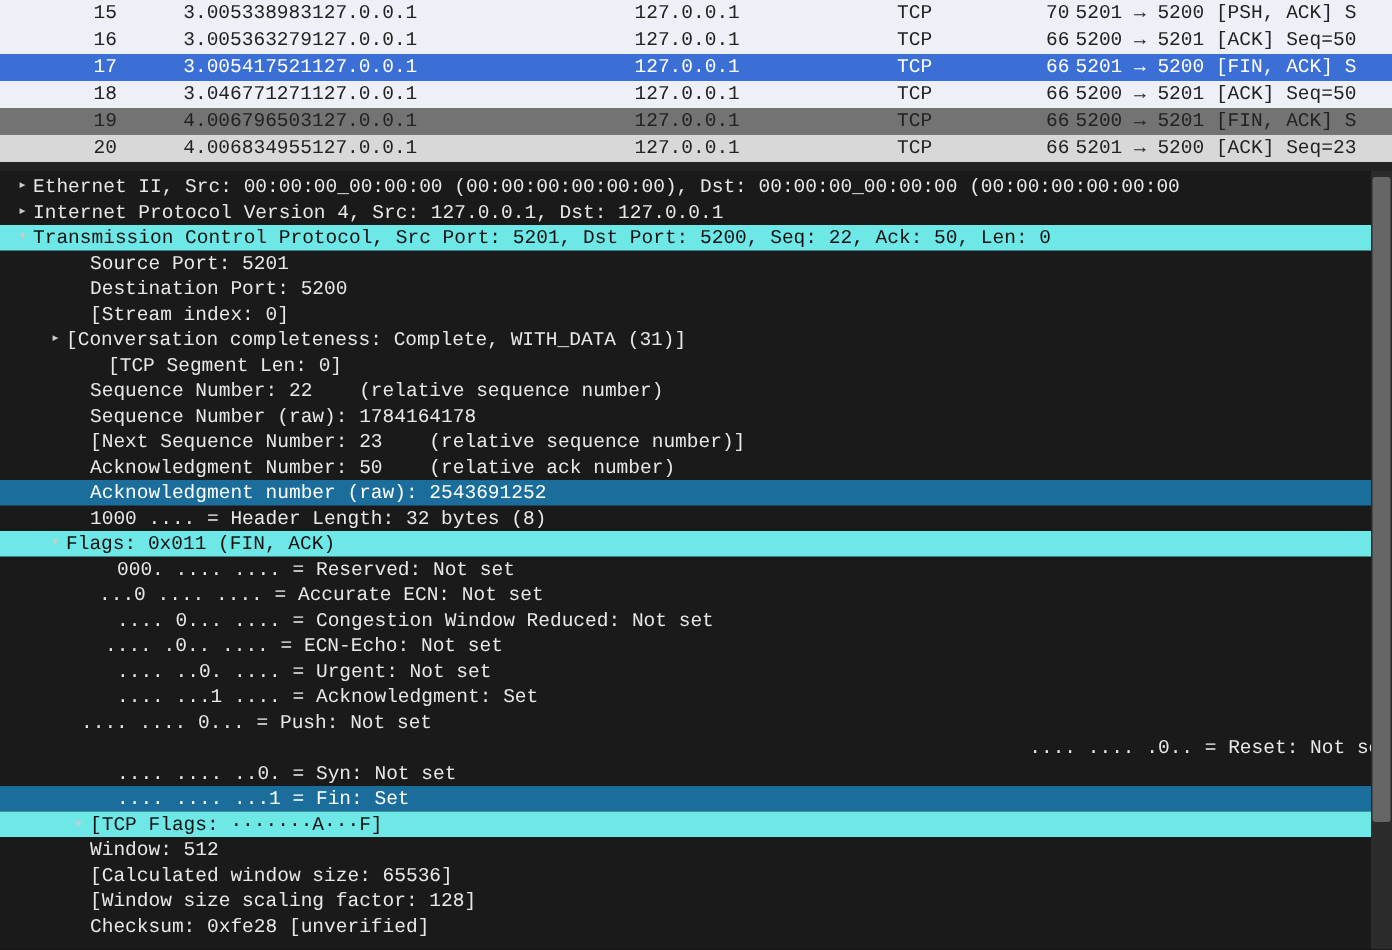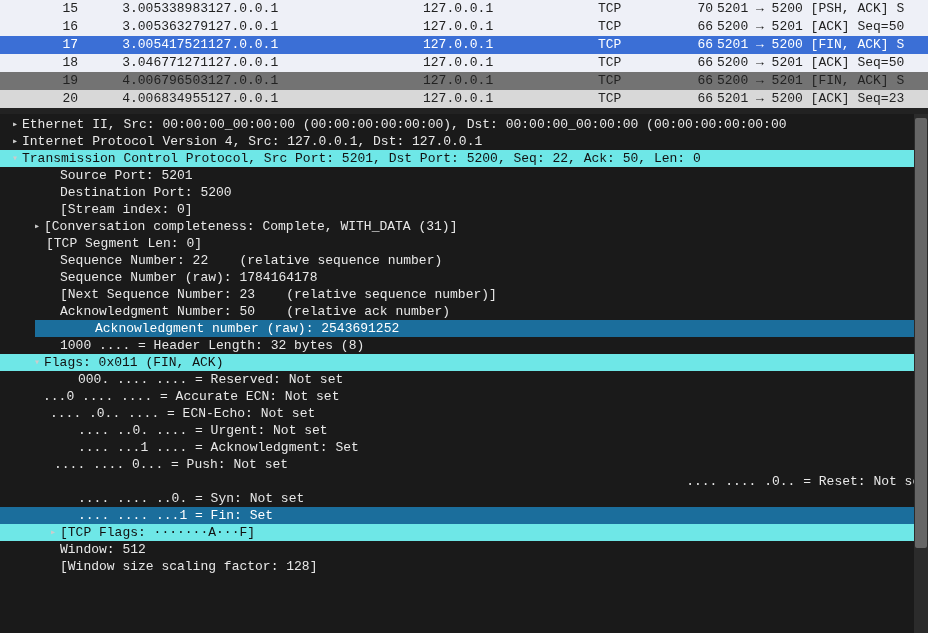--- a/index.html
+++ b/index.html
@@ -97,37 +97,40 @@
 
 <div class="detail-pane">
   <div class="detail-scroll" id="detail-scroll">
       <div class="d-line " style="padding-left: 8px;"><span class="arrow">▸</span><span class="txt">Ethernet II, Src: 00:00:00_00:00:00 (00:00:00:00:00:00), Dst: 00:00:00_00:00:00 (00:00:00:00:00:00</span></div>
       <div class="d-line " style="padding-left: 8px;"><span class="arrow">▸</span><span class="txt">Internet Protocol Version 4, Src: 127.0.0.1, Dst: 127.0.0.1</span></div>
       <div class="d-line hl-cyan" style="padding-left: 8px;"><span class="arrow">▾</span><span class="txt">Transmission Control Protocol, Src Port: 5201, Dst Port: 5200, Seq: 22, Ack: 50, Len: 0</span></div>
       <div class="d-line " style="padding-left: 46px;"><span class="arrow"></span><span class="txt">Source Port: 5201</span></div>
       <div class="d-line " style="padding-left: 46px;"><span class="arrow"></span><span class="txt">Destination Port: 5200</span></div>
       <div class="d-line " style="padding-left: 46px;"><span class="arrow"></span><span class="txt">[Stream index: 0]</span></div>
       <div class="d-line " style="padding-left: 30px;"><span class="arrow">▸</span><span class="txt">[Conversation completeness: Complete, WITH_DATA (31)]</span></div>
-      <div class="d-line " style="padding-left: 32px;"><span class="arrow"></span><span class="txt">[TCP Segment Len: 0]</span></div>
+      <div class="d-line " style="padding-left: 58px;"><span class="arrow"></span><span class="txt">[TCP Segment Len: 0]</span></div>
       <div class="d-line " style="padding-left: 46px;"><span class="arrow"></span><span class="txt">Sequence Number: 22    (relative sequence number)</span></div>
       <div class="d-line " style="padding-left: 46px;"><span class="arrow"></span><span class="txt">Sequence Number (raw): 1784164178</span></div>
       <div class="d-line " style="padding-left: 46px;"><span class="arrow"></span><span class="txt">[Next Sequence Number: 23    (relative sequence number)]</span></div>
       <div class="d-line " style="padding-left: 46px;"><span class="arrow"></span><span class="txt">Acknowledgment Number: 50    (relative ack number)</span></div>
-      <div class="d-line hl-blue" style="padding-left: 46px; margin-left: 35px;"><span class="arrow"></span><span class="txt">Acknowledgment number (raw): 2543691252</span></div>
+      <div class="d-line hl-blue" style="padding-left: 46px;"><span class="arrow"></span><span class="txt">Acknowledgment number (raw): 2543691252</span></div>
       <div class="d-line " style="padding-left: 46px;"><span class="arrow"></span><span class="txt">1000 .... = Header Length: 32 bytes (8)</span></div>
       <div class="d-line hl-cyan" style="padding-left: 30px;"><span class="arrow">▾</span><span class="txt">Flags: 0x011 (FIN, ACK)</span></div>
       <div class="d-line " style="padding-left: 64px;"><span class="arrow"></span><span class="txt">000. .... .... = Reserved: Not set</span></div>
-      <div class="d-line " style="padding-left: 29px;"><span class="arrow"></span><span class="txt">...0 .... .... = Accurate ECN: Not set</span></div>
-      <div class="d-line " style="padding-left: 36px;"><span class="arrow"></span><span class="txt">.... .0.. .... = ECN-Echo: Not set</span></div>
+      <div class="d-line " style="padding-left: 52px;"><span class="arrow"></span><span class="txt">...0 .... .... = Accurate ECN: Not set</span></div>
+      <div class="d-line " style="padding-left: 64px;"><span class="arrow"></span><span class="txt">.... 0... .... = Congestion Window Reduced: Not set</span></div>
+      <div class="d-line " style="padding-left: 56px;"><span class="arrow"></span><span class="txt">.... .0.. .... = ECN-Echo: Not set</span></div>
       <div class="d-line " style="padding-left: 64px;"><span class="arrow"></span><span class="txt">.... ..0. .... = Urgent: Not set</span></div>
       <div class="d-line " style="padding-left: 64px;"><span class="arrow"></span><span class="txt">.... ...1 .... = Acknowledgment: Set</span></div>
       <div class="d-line " style="padding-left: 40px;"><span class="arrow"></span><span class="txt">.... .... 0... = Push: Not set</span></div>
       <div class="d-line " style="padding-left: 64px; text-align: right;"><span class="arrow"></span><span class="txt">.... .... .0.. = Reset: Not set</span></div>
       <div class="d-line " style="padding-left: 64px;"><span class="arrow"></span><span class="txt">.... .... ..0. = Syn: Not set</span></div>
       <div class="d-line hl-blue" style="padding-left: 64px;"><span class="arrow"></span><span class="txt">.... .... ...1 = Fin: Set</span></div>
       <div class="d-line hl-cyan" style="padding-left: 46px;"><span class="arrow">▸</span><span class="txt">[TCP Flags: ·······A···F]</span></div>
       <div class="d-line " style="padding-left: 46px;"><span class="arrow"></span><span class="txt">Window: 512</span></div>
+      <div class="d-line " style="padding-left: 46px;"><span class="arrow"></span><span class="txt">[Calculated window size: 65536]</span></div>
       <div class="d-line " style="padding-left: 46px;"><span class="arrow"></span><span class="txt">[Window size scaling factor: 128]</span></div>
+      <div class="d-line " style="padding-left: 46px;"><span class="arrow"></span><span class="txt">Checksum: 0xfe28 [unverified]</span></div>
     </div>
   <div class="scrollbar">
     <div class="scroll-thumb" style="top:4px;height:430px;"></div>
   </div>
 </div>
 
 </body></html>

